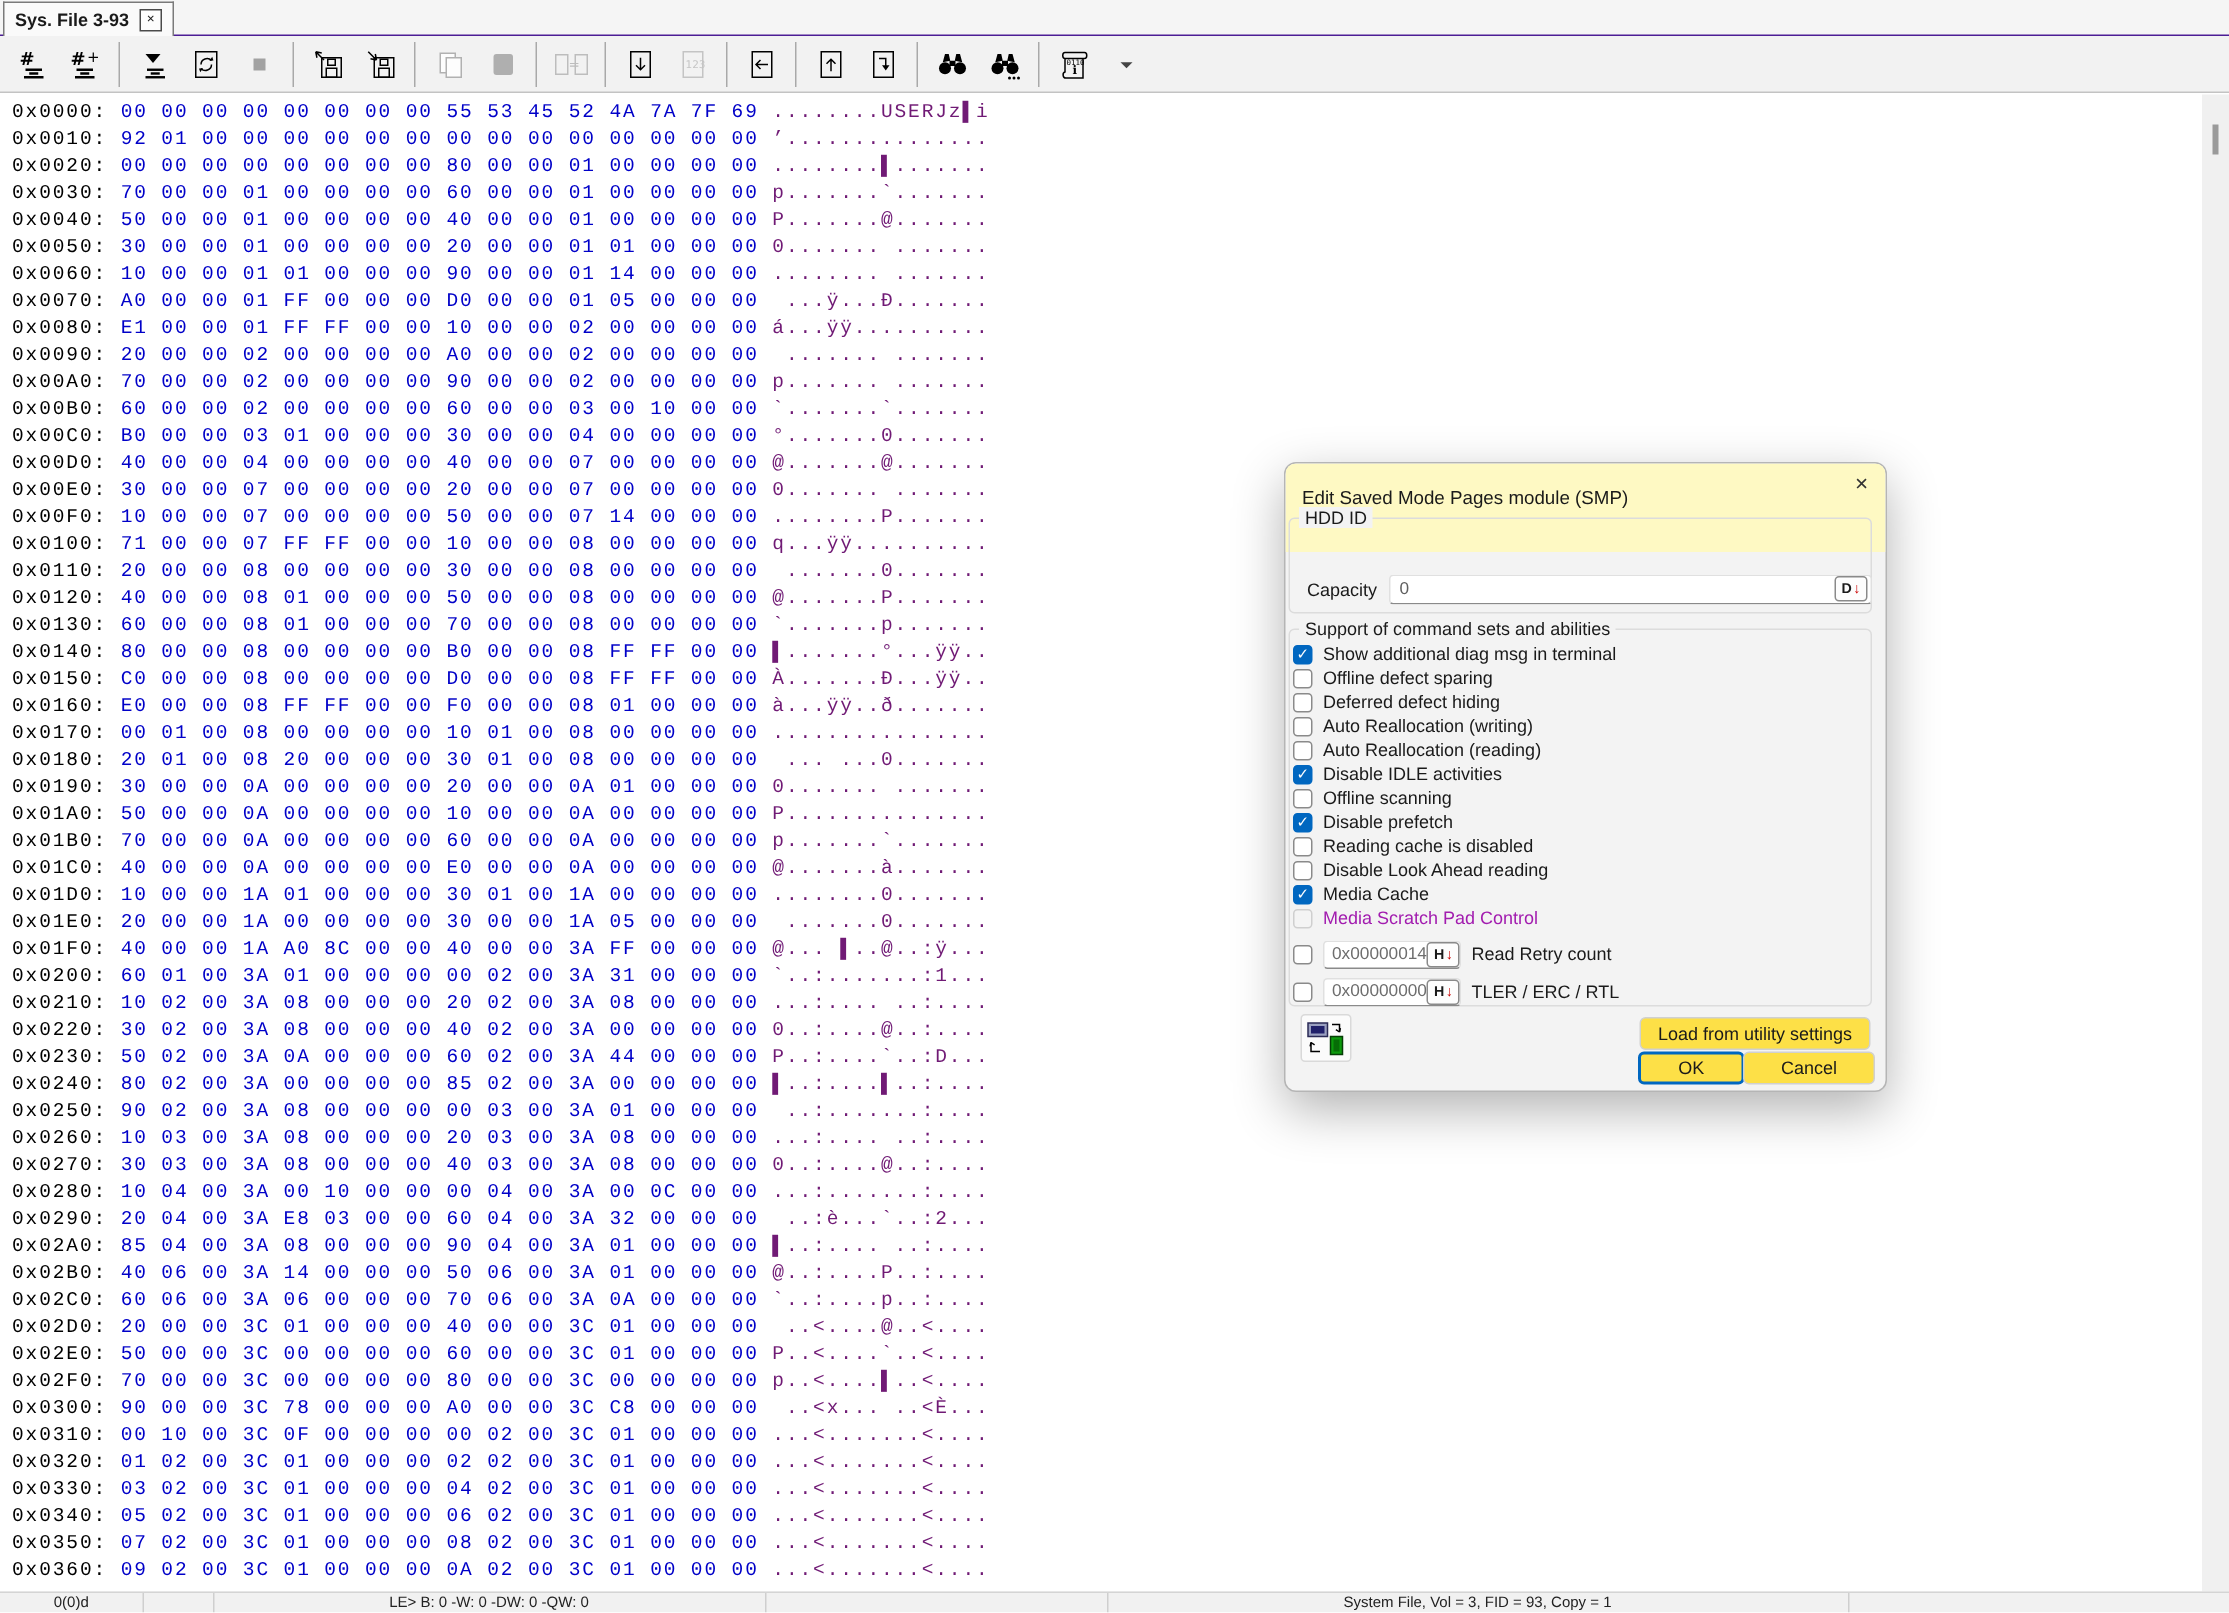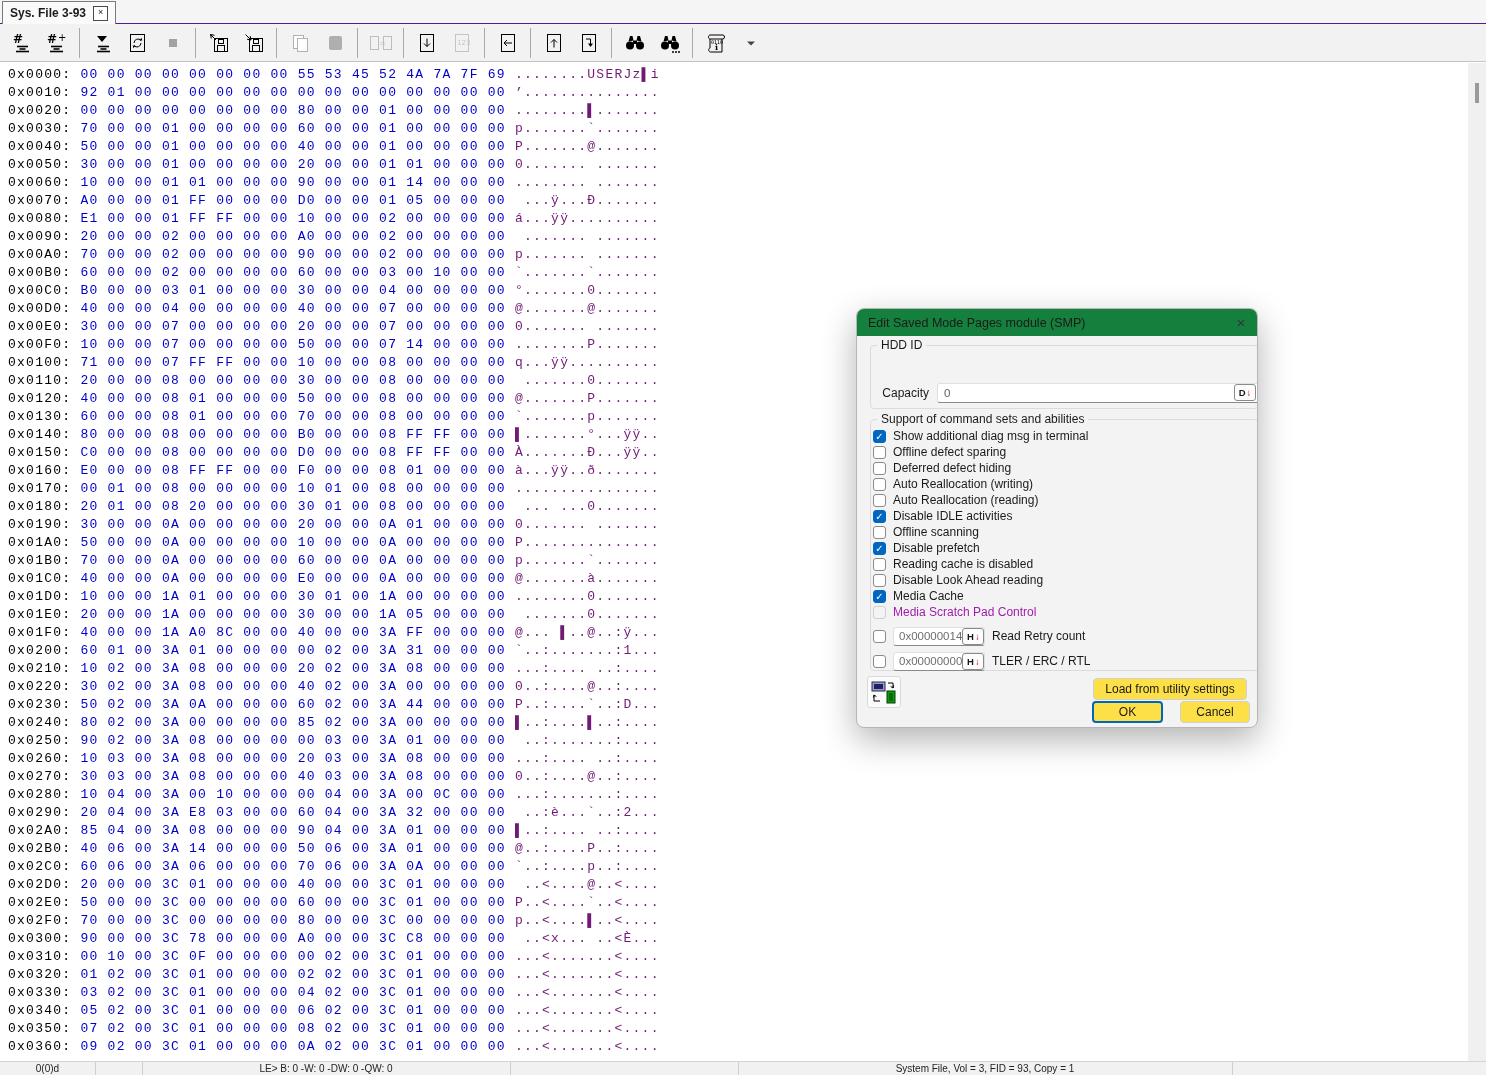--- a/index.html
+++ b/index.html
@@ -42,24 +42,24 @@
   .sb-c0{left:0;width:95px;}
   .sb-c1{left:95px;width:47px;}
   .sb-c2{left:142px;width:368px;}
   .sb-c3{left:510px;width:228px;}
   .sb-c4{left:738px;width:494px;}
   .sb-c5{left:1232px;right:0;border-right:none;}
 
   
   .dialog{position:absolute;left:856px;top:308px;width:402px;height:420px;background:#f3f3f3;
       border:1px solid #b5b5b5;border-radius:8px;box-shadow:0 12px 34px rgba(0,0,0,.30);box-sizing:border-box;overflow:hidden;z-index:5;}
-  .dlg-title{height:27px;background:#15803d;display:flex;align-items:center;padding:0 11px;font-size:12.5px;}
+  .dlg-title{height:27px;background:#fef9c3;display:flex;padding:16px 11px;font-size:12.5px;}
   .dlg-close{position:absolute;top:0;right:0;width:32px;height:27px;display:flex;align-items:center;justify-content:center;font-size:15px;color:#333;}
 
-  .grp{position:absolute;left:13px;width:389px;border:1px solid #dcdcdc;border-radius:4px;box-sizing:border-box;}
+  .grp{position:absolute;left:2px;width:389px;border:1px solid #dcdcdc;border-radius:4px;box-sizing:border-box;}
   .grp-label{position:absolute;top:-8px;left:6px;background:#f3f3f3;padding:0 4px;font-size:12px;white-space:nowrap;}
   #grp-hdd{top:36px;height:64px;}
   #grp-support{top:110px;height:252px;}
 
   .fldrow{position:absolute;left:2px;display:flex;align-items:center;height:21px;}
   .fldrow .flabel{width:56px;text-align:right;margin-right:8px;font-size:12px;}
   .tfield{position:relative;width:322px;height:20px;background:#fff;border:1px solid #e0e0e0;border-bottom-color:#8a8a8a;
       border-radius:3px;box-sizing:border-box;display:flex;align-items:center;}
   .tfval{color:#5f5f5f;font-size:11.5px;padding-left:6px;flex:1;}
   .radix-btn{width:20px;height:15px;margin-right:2px;border:1px solid #8a8a8a;border-radius:3px;background:#fdfdfd;
@@ -79,21 +79,21 @@
   .hfrow{display:flex;align-items:center;gap:7px;height:20px;}
   .hfield{position:relative;width:92px;height:19px;background:#fff;border:1px solid #e0e0e0;border-bottom-color:#8a8a8a;
       border-radius:3px;box-sizing:border-box;display:flex;align-items:center;}
   .hfval{color:#6e6e6e;font-size:11.5px;padding-left:5px;flex:1;}
   .hflabel{font-size:12px;white-space:nowrap;}
 
   .btn{position:absolute;background:#fde047;border:1px solid #d0d0d0;border-radius:4px;font-size:12px;
       display:flex;align-items:center;justify-content:center;color:#1a1a1a;box-sizing:border-box;}
   #btn-load{top:369px;right:10px;width:154px;height:22px;}
   #btn-ok{top:392px;right:94px;width:71px;height:22px;border:2px solid #0067c0;}
-  #btn-cancel{top:392px;right:7px;width:70px;height:22px;}
+  #btn-cancel{top:392px;right:7px;width:88px;height:22px;}
   #btn-transfer{position:absolute;left:10px;top:367px;width:34px;height:32px;border:1px solid #d9d9d9;border-radius:3px;
       background:#fbfbfb;display:flex;align-items:center;justify-content:center;box-sizing:border-box;}
 </style>
 </head>
 <body>
 
 <div class="screen">
 
   <div class="tabbar">
     <div class="tab">

